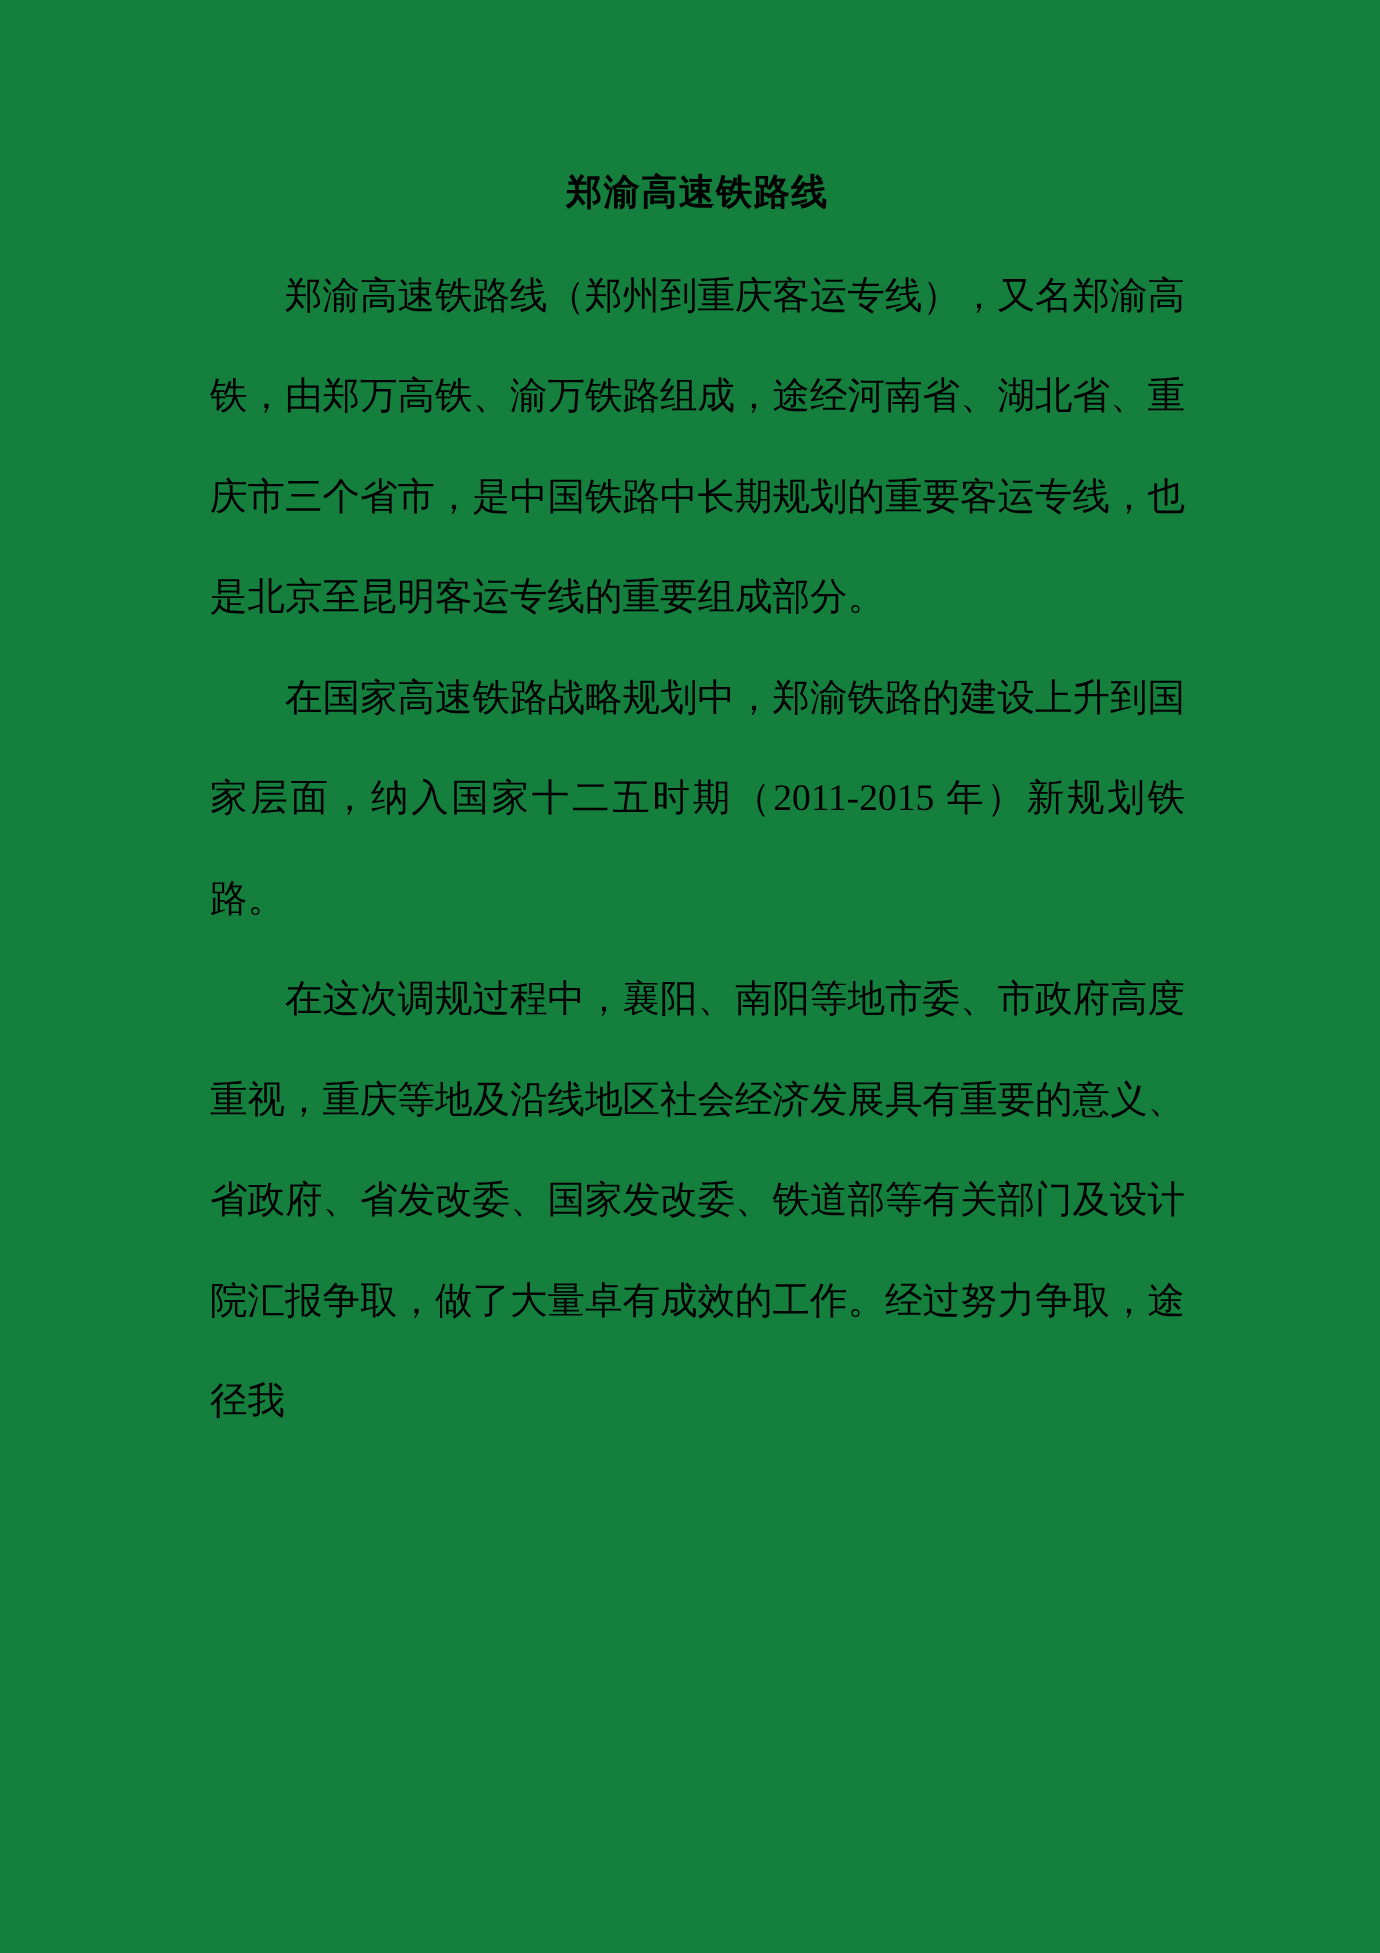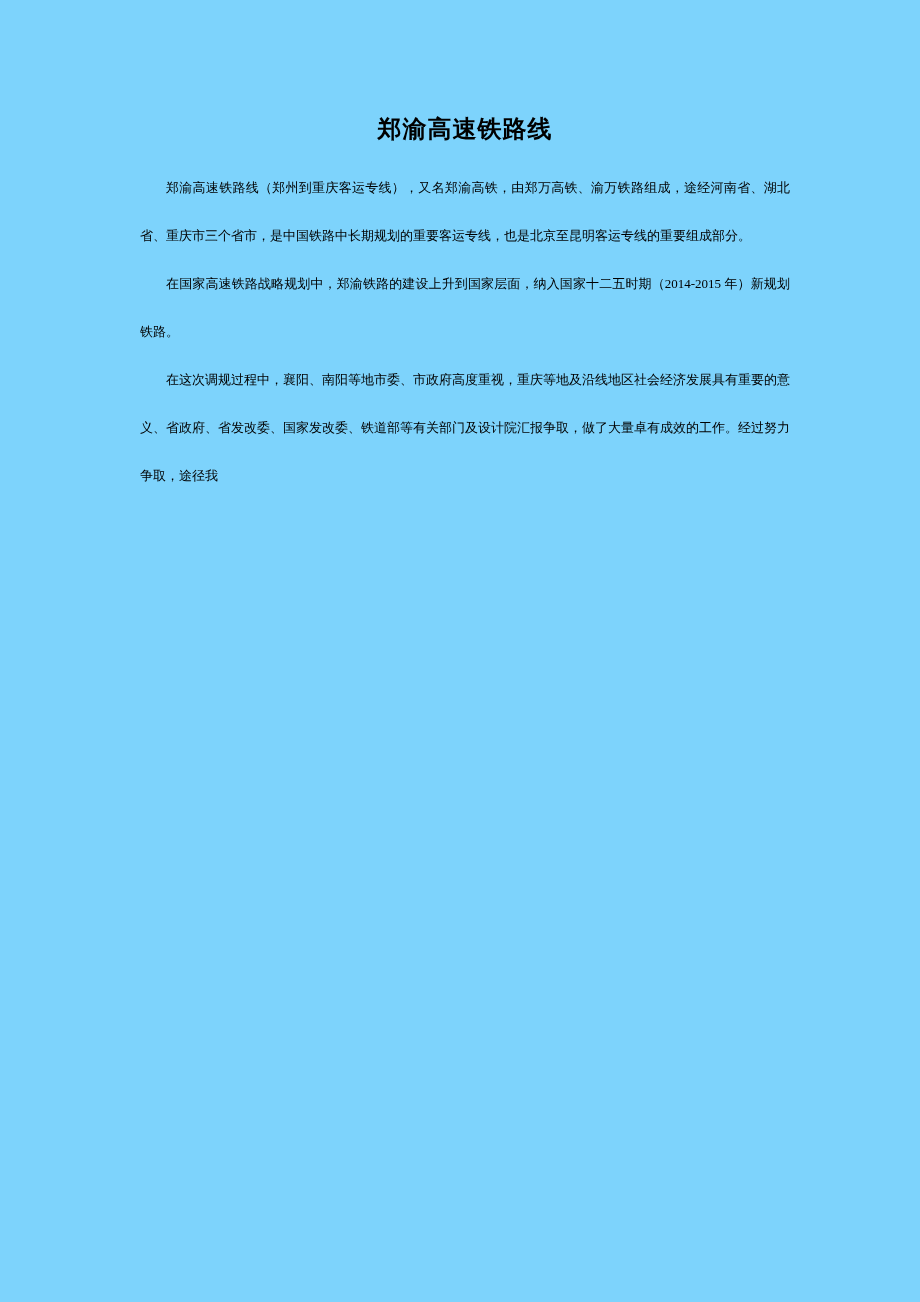--- a/index.html
+++ b/index.html
@@ -8,52 +8,52 @@
     background: #ffffff;
   }
   body {
     width: 920px;
   }
   .page {
     position: relative;
     width: 920px;
     height: 1302px;
     box-sizing: border-box;
-    background: #7dd3fc;
+    background: #15803d;
     padding: 112px 130px 30px 140px;
     overflow: hidden;
     color: #000000;
     font-family: "Liberation Serif", "DejaVu Serif", serif;
   }
   .doc-title {
     margin: 0 0 18px 0;
     font-size: 24px;
     line-height: 34px;
     font-weight: bold;
     text-align: center;
     font-family: "Liberation Sans", "DejaVu Sans", sans-serif;
     letter-spacing: 1px;
   }
   .para {
     margin: 0;
-    font-size: 13px;
-    line-height: 48px;
+    font-size: 25px;
+    line-height: 67px;
     text-indent: 2em;
     text-align: justify;
     word-break: break-all;
   }
 </style>
 </head>
 <body>
 
 <div class="page">
   <h1 class="doc-title">郑渝高速铁路线</h1>
 
   <p class="para">郑渝高速铁路线（郑州到重庆客运专线），又名郑渝高铁，由郑万高铁、渝万铁路组成，途经河南省、湖北省、重庆市三个省市，是中国铁路中长期规划的重要客运专线，也是北京至昆明客运专线的重要组成部分。</p>
 
 
 
 
-  <p class="para">在国家高速铁路战略规划中，郑渝铁路的建设上升到国家层面，纳入国家十二五时期（2014-2015 年）新规划铁路。</p>
+  <p class="para">在国家高速铁路战略规划中，郑渝铁路的建设上升到国家层面，纳入国家十二五时期（2011-2015 年）新规划铁路。</p>
 
 
   <p class="para">在这次调规过程中，襄阳、南阳等地市委、市政府高度重视，重庆等地及沿线地区社会经济发展具有重要的意义、省政府、省发改委、国家发改委、铁道部等有关部门及设计院汇报争取，做了大量卓有成效的工作。经过努力争取，途径我</p>
 </div>
 
 </body></html>

